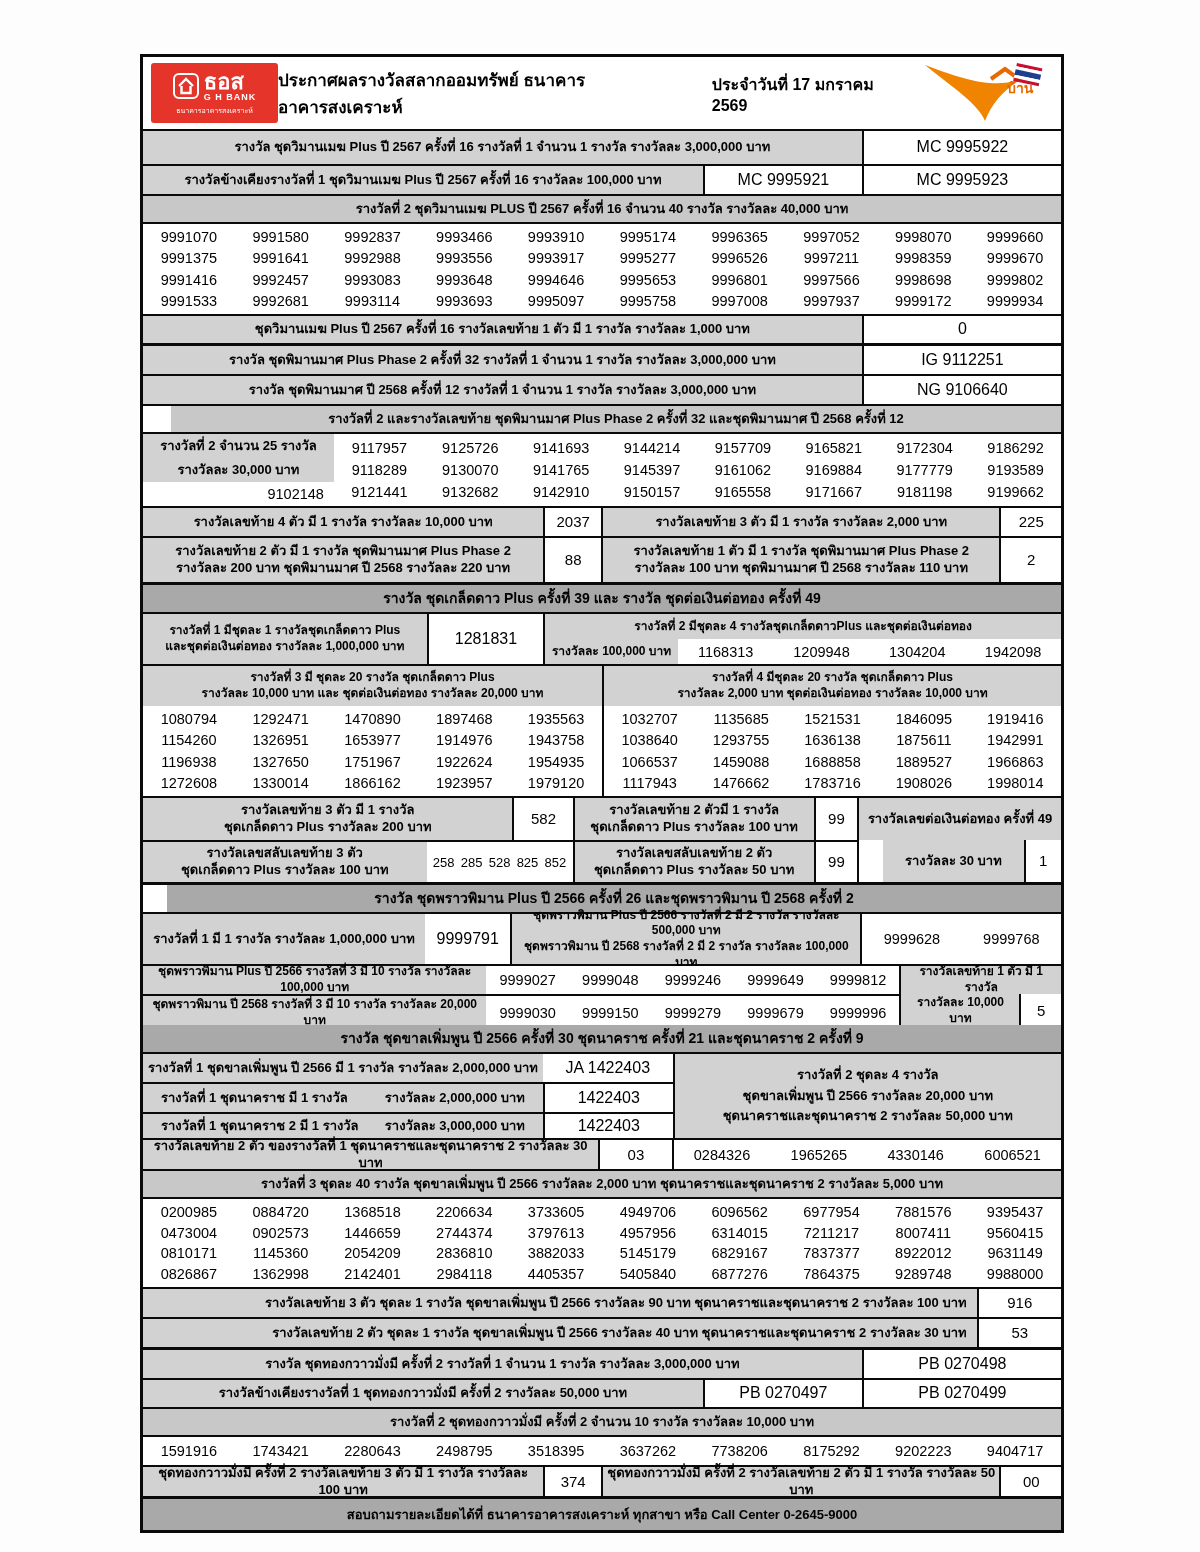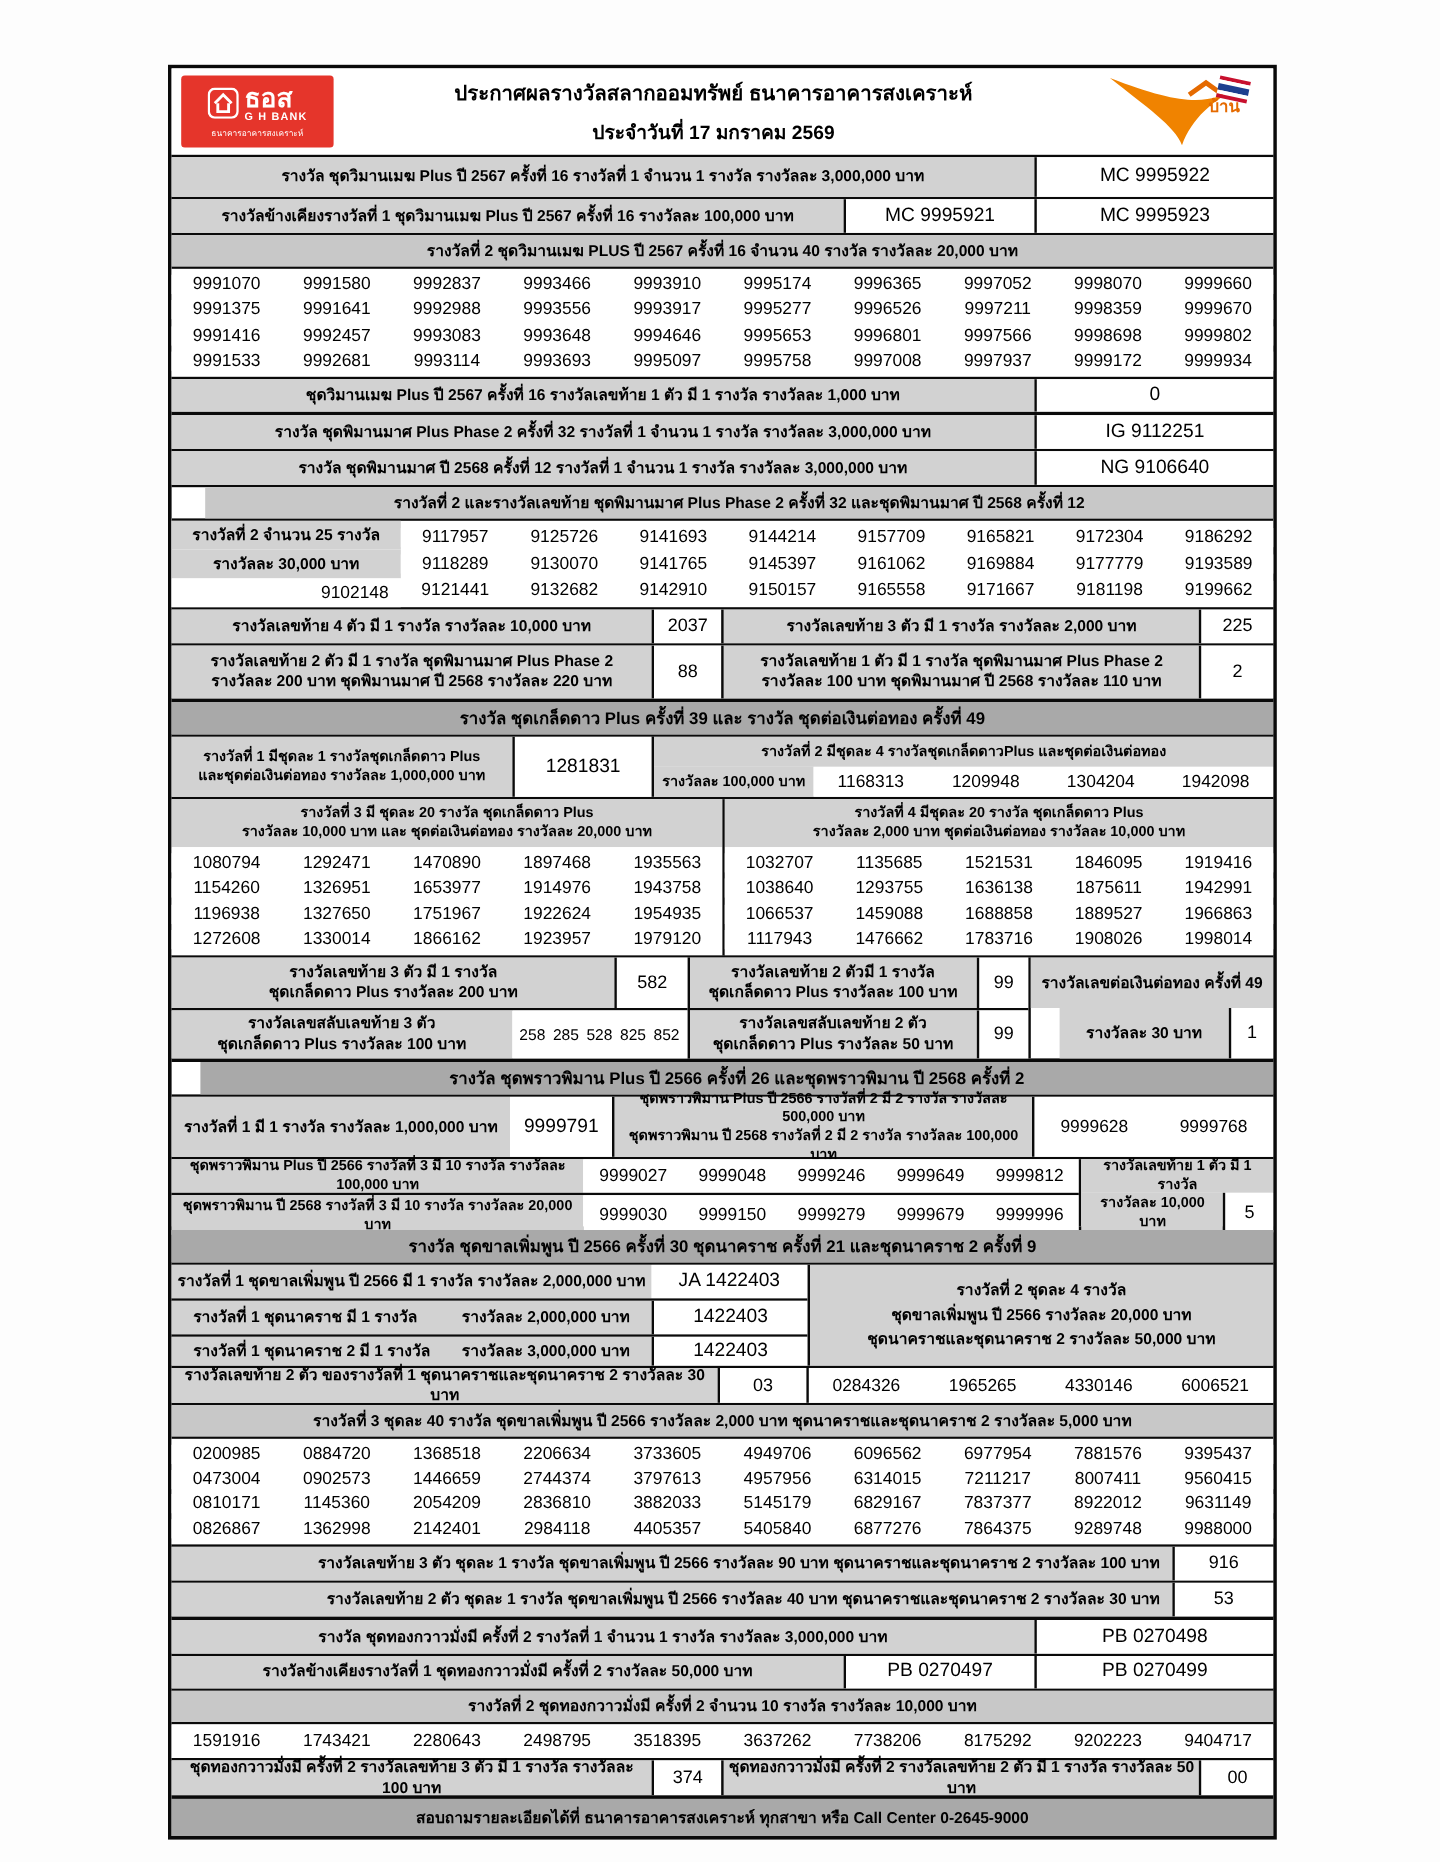--- a/index.html
+++ b/index.html
@@ -32,21 +32,21 @@
   .small{font-size:12px;}
   .right-align{align-items:flex-end;justify-content:center;}
   
   .hdr{display:flex;height:72px;align-items:center;background:#fff;}
   .ghb{width:127px;height:60px;background:#e5352b;border-radius:3px;margin-left:8px;
        display:flex;flex-direction:column;align-items:center;justify-content:center;color:#fff;}
   .ghb-top{display:flex;align-items:center;gap:5px;}
   .ghb-thai{font-size:22px;font-weight:700;line-height:1;}
   .ghb-en{font-size:9px;font-weight:700;letter-spacing:1px;line-height:1;}
   .ghb-sub{font-size:7px;margin-top:3px;}
-  .titles{flex:1;display:flex;flex-direction:column;align-items:center;justify-content:center;gap:8px;}
+  .titles{flex:1;display:flex;flex-direction:row;align-items:center;justify-content:center;gap:8px;}
   .title1{font-size:17px;font-weight:700;}
   .title2{font-size:16px;font-weight:700;}
   .baan{width:150px;height:66px;display:flex;align-items:center;justify-content:center;}
   .footer{height:31px;display:flex;align-items:center;justify-content:center;background:#a9a9a9;
           font-size:13px;font-weight:700;border-top:3px solid #0a0a0a;}
 </style>
 </head>
 <body>
 
 <div class="doc">
@@ -91,21 +91,21 @@
   <div class="row" style="height:33px;">
     <div class="c g" style="width:78.3%;text-align:right;">รางวัล ชุดวิมานเมฆ Plus ปี 2567 ครั้งที่ 16 รางวัลที่ 1  จำนวน 1 รางวัล รางวัลละ 3,000,000 บาท</div>
     <div class="c w bdl val" style="width:21.7%;">MC 9995922</div>
   </div>
   <div class="row" style="height:28px;">
     <div class="c g" style="width:61%;">รางวัลข้างเคียงรางวัลที่ 1  ชุดวิมานเมฆ Plus ปี 2567 ครั้งที่ 16 รางวัลละ 100,000 บาท</div>
     <div class="c w bdl val" style="width:17.3%;">MC 9995921</div>
     <div class="c w bdl val" style="width:21.7%;">MC 9995923</div>
   </div>
   <div class="row" style="height:26px;">
-    <div class="c sub" style="width:100%;">รางวัลที่ 2 ชุดวิมานเมฆ PLUS ปี 2567 ครั้งที่ 16 จำนวน 40 รางวัล รางวัลละ 20,000 บาท</div>
+    <div class="c sub" style="width:100%;">รางวัลที่ 2 ชุดวิมานเมฆ PLUS ปี 2567 ครั้งที่ 16 จำนวน 40 รางวัล รางวัลละ 40,000 บาท</div>
   </div>
   <div class="row col" style="height:92px;justify-content:space-evenly;background:#fff;">
     <div class="nrow n10">
         <span class="num">9991070</span>
         <span class="num">9991580</span>
         <span class="num">9992837</span>
         <span class="num">9993466</span>
         <span class="num">9993910</span>
         <span class="num">9995174</span>
         <span class="num">9996365</span>

